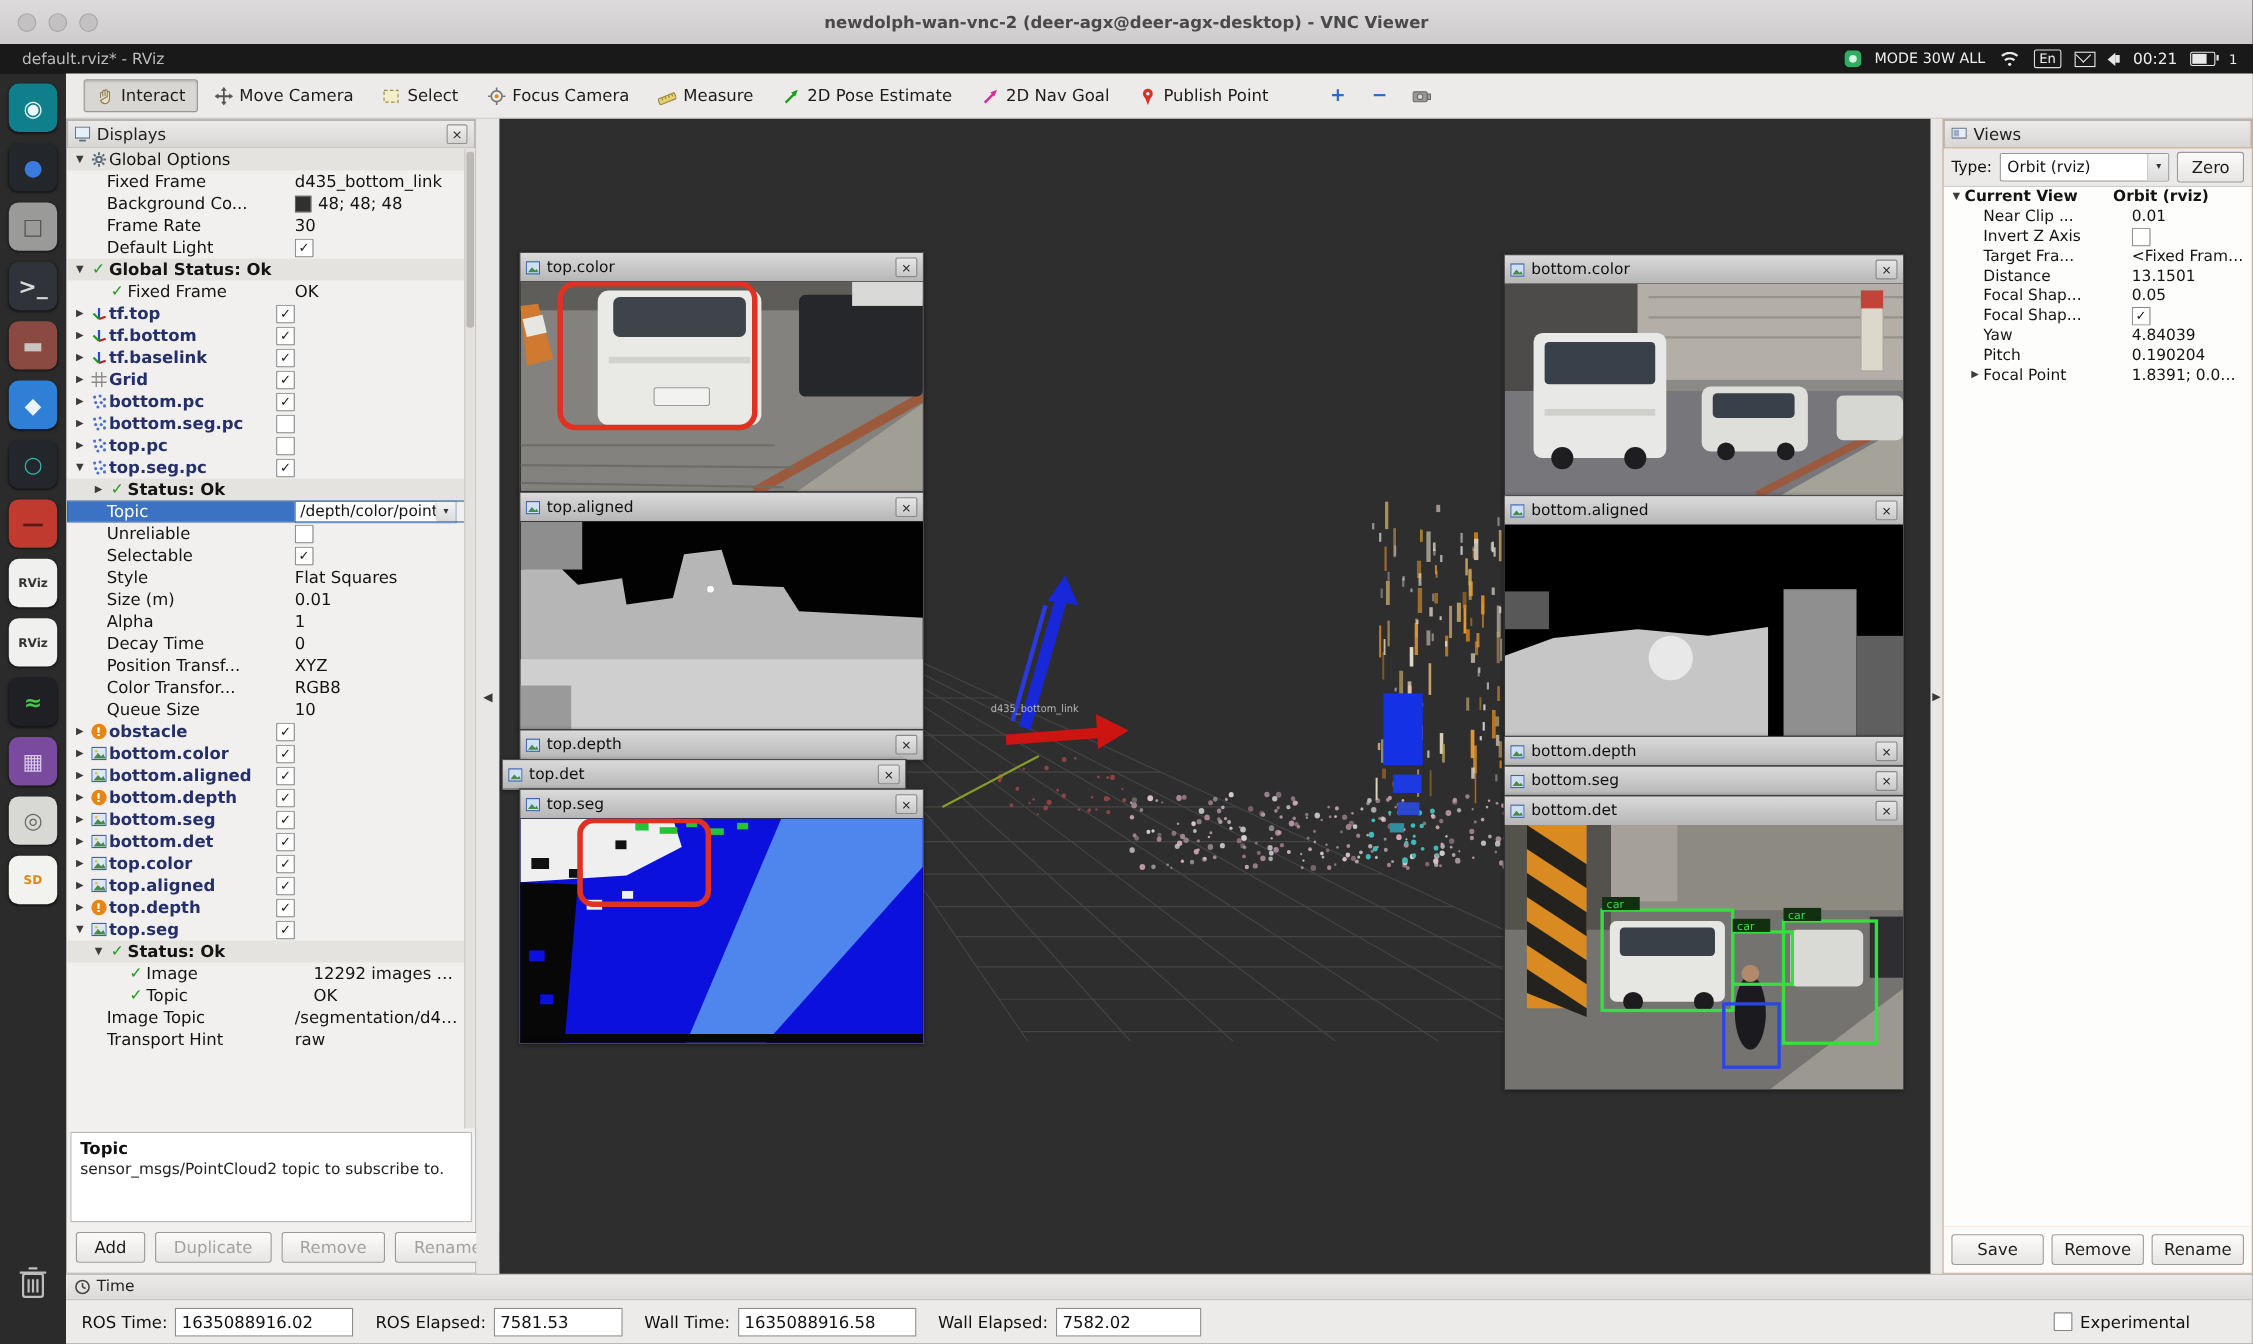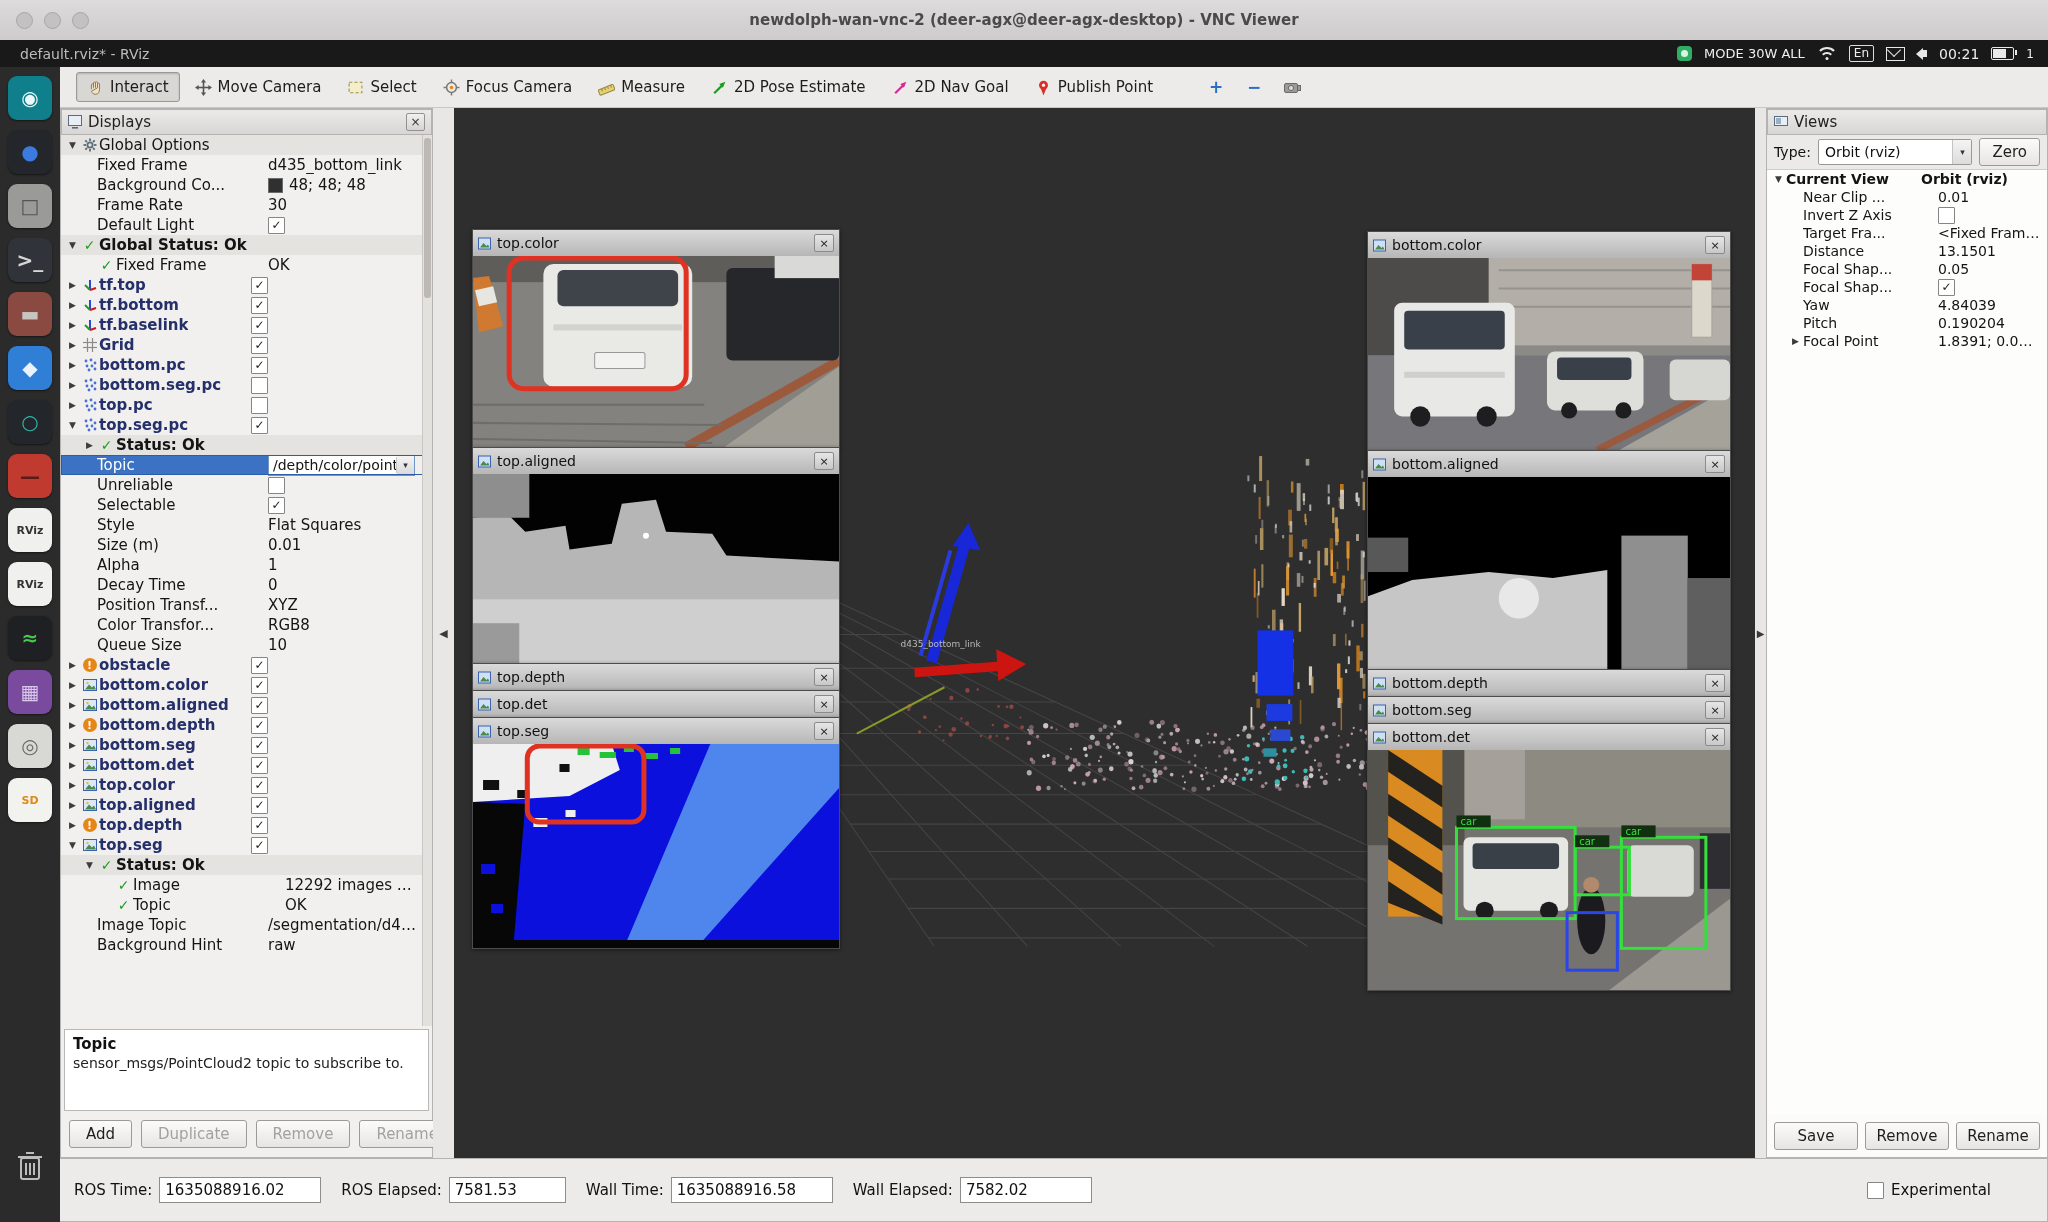--- a/index.html
+++ b/index.html
@@ -850,21 +850,21 @@
                 <span class="exp"></span>
                 <span class="tlabel">Image Topic</span>
               </div>
               <div class="tcell-v">
                 <span class="tval">/segmentation/d43...</span>
               </div>
             </div>
             <div class="trow">
               <div class="tcell-l" style="flex-basis:186px;padding-left:21px">
                 <span class="exp"></span>
-                <span class="tlabel">Background Hint</span>
+                <span class="tlabel">Transport Hint</span>
               </div>
               <div class="tcell-v">
                 <span class="tval">raw</span>
               </div>
             </div>
           </div>
       <div id="displays-help">
         <div class="ht">Topic</div>
         <div class="hb">sensor_msgs/PointCloud2 topic to subscribe to.</div>
       </div>
@@ -1465,21 +1465,21 @@
                 <span style="display:inline-flex">
                   <svg width="13" height="13" viewBox="0 0 13 13">
                     <rect x="0.5" y="1" width="12" height="11" fill="#cfe0f4" stroke="#3a62b0"></rect>
                     <polygon points="2,10.5 5.5,6 8.5,9 10,7.5 11.5,10.5" fill="#4a8a4a"></polygon>
                   </svg>
                 </span>
                 <span>top.depth</span>
                 <span class="vpanel-x">×</span>
               </div>
             </div>
-            <div class="vpanel" style="left:18px;top:582px;width:366px;height:26px">
+            <div class="vpanel" style="left:2px;top:582px;width:366px;height:26px">
               <div class="vpanel-title">
                 <span style="display:inline-flex">
                   <svg width="13" height="13" viewBox="0 0 13 13">
                     <rect x="0.5" y="1" width="12" height="11" fill="#cfe0f4" stroke="#3a62b0"></rect>
                     <polygon points="2,10.5 5.5,6 8.5,9 10,7.5 11.5,10.5" fill="#4a8a4a"></polygon>
                   </svg>
                 </span>
                 <span>top.det</span>
                 <span class="vpanel-x">×</span>
               </div>
@@ -1774,20 +1774,28 @@
           </div>
       <div id="views-buttons">
             <button class="btn">Save</button>
             <button class="btn">Remove</button>
             <button class="btn">Rename</button>
           </div>
     </div>
   </div>
 
   <div id="time-panel">
+    <div id="time-header">
+      <svg width="14" height="14" viewBox="0 0 14 14">
+            <circle cx="7" cy="7" r="6" fill="none" stroke="#444" stroke-width="1.4"></circle>
+            <line x1="7" y1="7" x2="7" y2="3.4" stroke="#444" stroke-width="1.4"></line>
+            <line x1="7" y1="7" x2="9.8" y2="8.4" stroke="#444" stroke-width="1.4"></line>
+          </svg>
+      <span>Time</span>
+    </div>
     <div id="time-fields">
           <div class="tf-group">
             <span>ROS Time:</span>
             <input readonly="" style="width: 150px;" value="1635088916.02">
           </div>
           <div class="tf-group">
             <span>ROS Elapsed:</span>
             <input readonly="" style="width: 105px;" value="7581.53">
           </div>
           <div class="tf-group">

